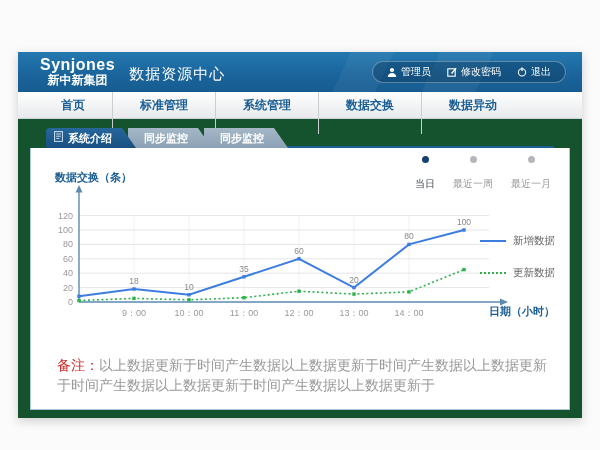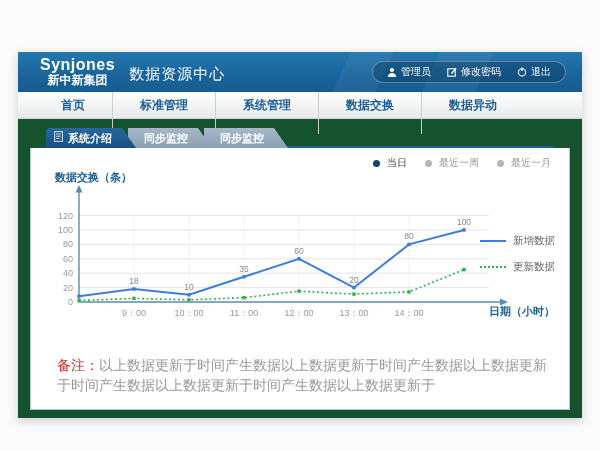--- a/index.html
+++ b/index.html
@@ -45,36 +45,36 @@
   .tab.inactive { background:linear-gradient(180deg,#a5b7c7,#8ba1b4); padding:0 24px 0 16px;
     margin-left:-8px; }
   .tab.inactive.t2 { z-index:2; }
   .tab.inactive.t3 { z-index:1; }
 
   
   .panel { margin:0 12px; height:262px; background:#fff;
     border:1px solid #aac6dd; border-top:none; position:relative; }
   .filters { position:absolute; top:8px; right:18px; display:flex; gap:18px;
     font-size:10px; color:#999; align-items:center; }
-  .filter { display:flex; align-items:center; gap:7px; cursor:pointer; white-space:nowrap; }
+  .filter { display:flex; align-items:center; gap:14px; cursor:pointer; white-space:nowrap;flex-direction:column; }
   .dot { width:7px; height:7px; border-radius:50%; background:#b3b7bb; display:inline-block; }
   .filter.selected .dot { background:#16406f; }
   .filter.selected { color:#3a3f46; }
   .ylabel { position:absolute; top:22px; left:24px; font-size:11px; font-weight:bold;
     color:#1b5e93; }
   .xlabel { position:absolute; top:156px; right:14px; font-size:11px; font-weight:bold;
     color:#1b5e93; }
   #chart-svg { position:absolute; left:18px; top:36px; }
   .hgrid { stroke:#e4e6e8; stroke-width:1; }
   .vgrid { stroke:#f0f1f2; stroke-width:1; }
   .axis { stroke:#5b8ab2; stroke-width:1.4; }
   .axisfill { fill:#5b8ab2; }
   .tick { fill:#999; font-size:9px; font-family:"Liberation Sans",sans-serif; }
   .plabel { fill:#888; font-size:8.5px; font-family:"Liberation Sans",sans-serif; }
-  .legend { position:absolute; right:14px; top:86px; display:flex; flex-direction:column; gap:12px; }
+  .legend { position:absolute; right:14px; top:86px; display:flex; flex-direction:column; gap:18px; }
   .legend-entry { display:flex; align-items:center; gap:7px; cursor:pointer; }
   .legend-sample { width:26px; height:0; display:inline-block; }
   .legend-label { font-size:10.5px; color:#666; white-space:nowrap; }
   .note { position:absolute; left:26px; top:208px; right:20px; font-size:14px; color:#999;
     line-height:1.4; }
   .note .prefix { color:#cc2a2a; }
 </style>
 </head>
 <body>
 

